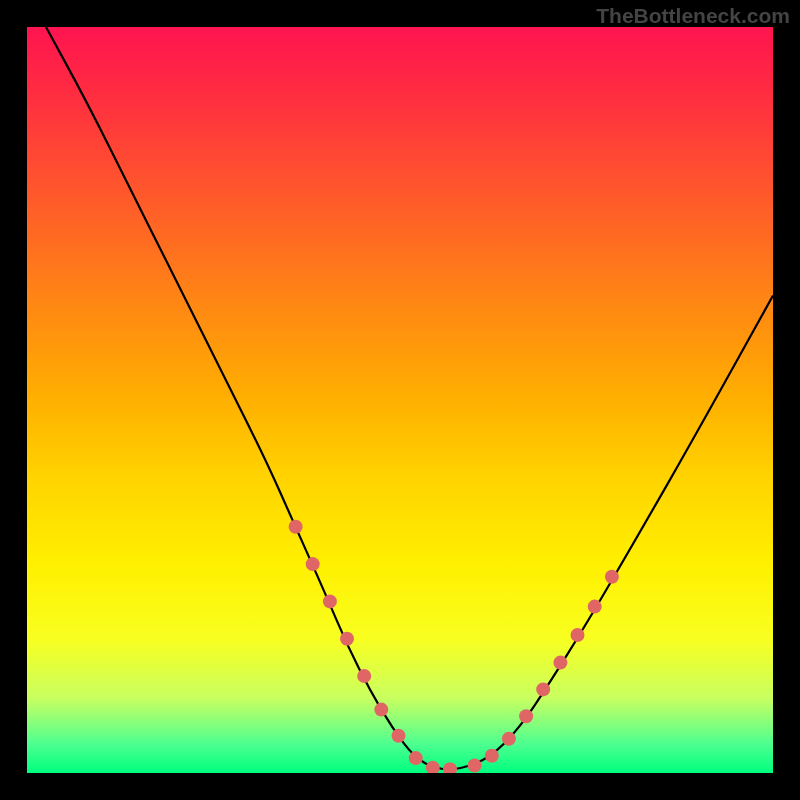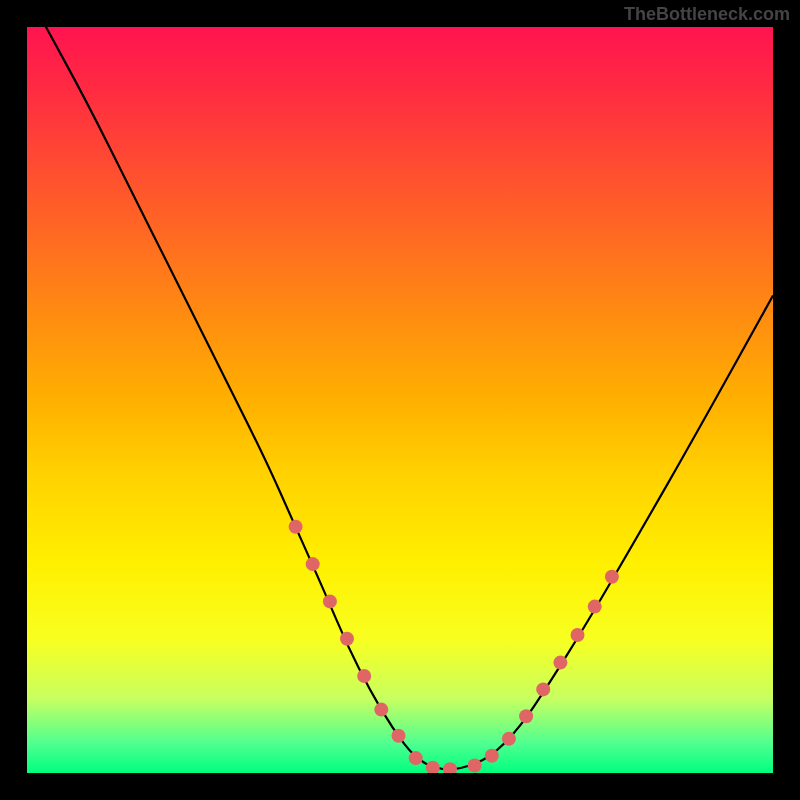--- a/index.html
+++ b/index.html
@@ -9,21 +9,21 @@
     background: #000;
     position: relative;
     overflow: hidden;
     font-family: Arial, sans-serif;
   }
   .watermark {
     position: absolute;
     top: 4px;
     right: 10px;
     color: #444;
-    font-size: 18px;
+    font-size: 21px;
     font-weight: bold;
     z-index: 10;
   }
   .plot-area {
     position: absolute;
     left: 27px;
     top: 27px;
     width: 746px;
     height: 746px;
     overflow: hidden;

